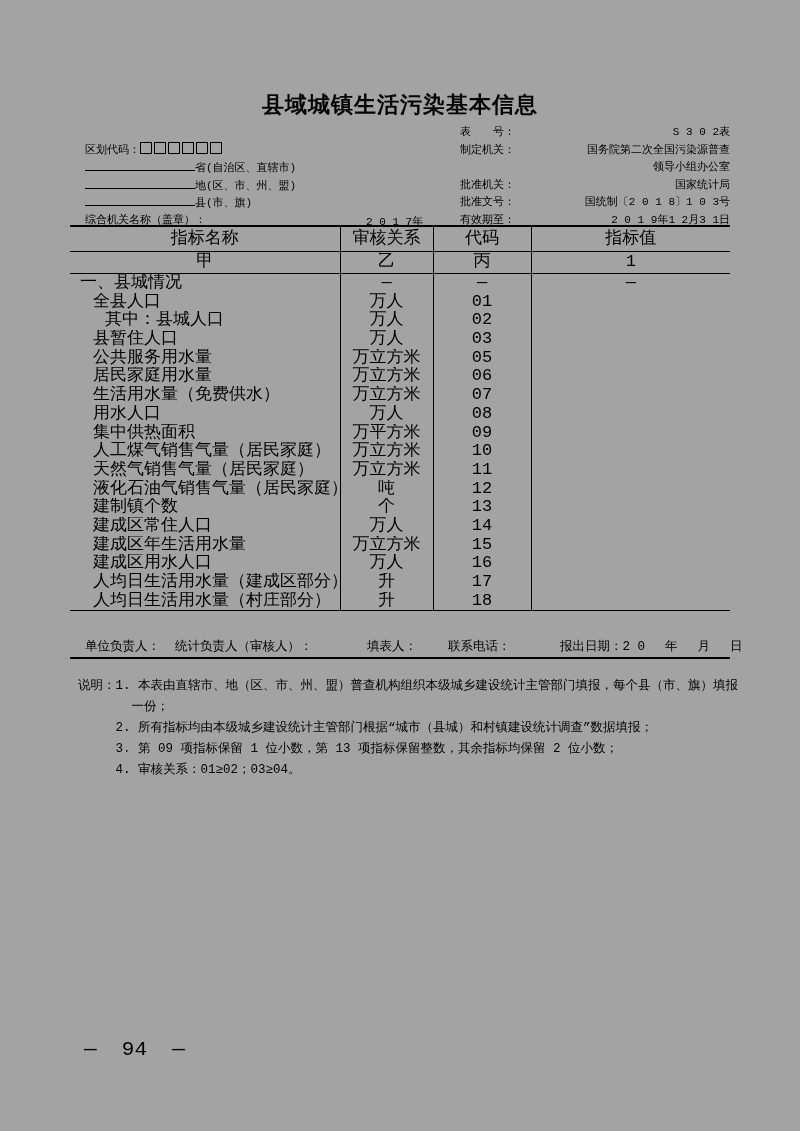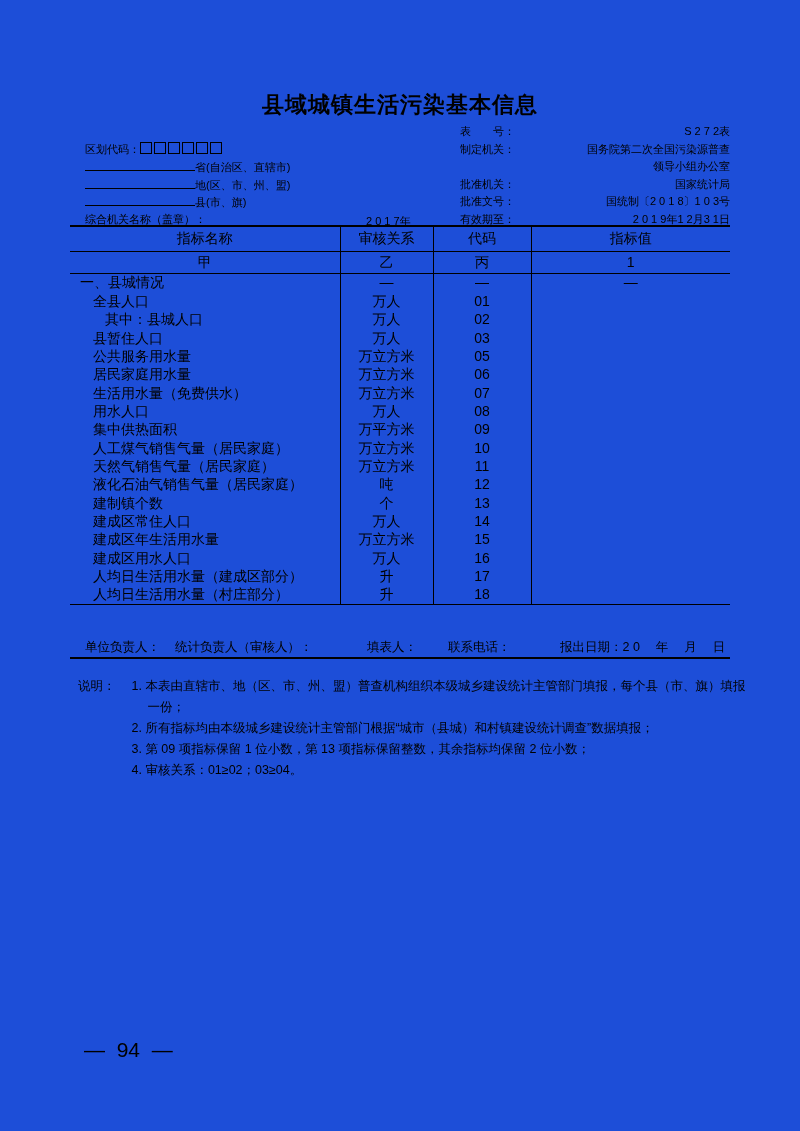--- a/index.html
+++ b/index.html
@@ -1,37 +1,37 @@
 <!DOCTYPE html>
 <html><head>
 <meta charset="utf-8">
 <style>
   html,body { margin:0; padding:0; background:#fff; }
   .page {
-    position:relative; width:800px; height:1131px; background:#1d4ed8;
-    font-family:Liberation Sans, sans-serif; color:#000; overflow:hidden;
+    position:relative; width:800px; height:1131px; background:#a3a3a3;
+    font-family:Liberation Mono, monospace; color:#000; overflow:hidden;
   }
   
   .form-title {
     position:absolute; top:90px; left:0; width:800px; text-align:center;
     font-size:22px; font-weight:bold; letter-spacing:1px;
   }
   
   .header-block { position:absolute; top:123px; left:70px; width:660px; font-size:11px; }
   .h-row { display:flex; align-items:center; height:17.5px; }
   .h-left { width:390px; box-sizing:border-box; padding-left:15px; position:relative; white-space:pre; }
   .h-label { width:75px; white-space:pre; }
   .h-value { flex:1; text-align:right; white-space:pre; }
   .blank-line { display:inline-block; width:110px; height:12px; border-bottom:1px solid #000; }
   .code-box { display:inline-block; width:10px; height:10px; border:1px solid #000; margin-right:2px; vertical-align:-1px; }
   .report-year { position:absolute; left:296px; top:2px; white-space:pre; }
   
   .form-table {
     position:absolute; top:225px; left:70px; width:660px;
-    border-collapse:collapse; table-layout:fixed; font-size:14px;
+    border-collapse:collapse; table-layout:fixed; font-size:17px;
     border-top:2.5px solid #000; border-bottom:1.5px solid #000;
   }
   .form-table td { padding:0; line-height:1.1; overflow:hidden; white-space:nowrap; }
   .form-table thead tr.cols td { height:24px; border-bottom:1px solid #000; text-align:center; }
   .form-table thead tr.sub td { height:21px; border-bottom:1.5px solid #000; text-align:center; }
   .form-table tbody td { height:18.35px; }
   .bv { border-right:1px solid #000; }
   .c-center { text-align:center; }
   .c-name { text-align:left; }
   .indent-0 { padding-left:10px !important; }
@@ -39,40 +39,40 @@
   .indent-2 { padding-left:35px !important; }
   
   .signature {
     position:absolute; top:637px; left:70px; width:660px; height:20px;
     border-bottom:2.5px solid #000; font-size:12.5px; line-height:20px;
   }
   .signature span { position:absolute; white-space:pre; }
   .sig-1 { left:15px; }  .sig-2 { left:105px; } .sig-3 { left:297px;text-align:right; }
   .sig-4 { left:378px; } .sig-5 { left:490px; }
   
-  .notes { position:absolute; top:676px; left:78px; width:655px; font-size:12.5px; line-height:21px; display:flex;gap:16px; }
+  .notes { position:absolute; top:676px; left:78px; width:655px; font-size:12.5px; line-height:21px; display:flex; }
   .notes-label { white-space:pre; flex:none; }
   .notes-items { flex:1; }
   .note-item { white-space:pre; }
   .note-cont { display:inline-block; padding-left:16px; }
   
   .page-num { position:absolute; top:1038px; left:84px; font-size:21px; white-space:pre; }
 </style>
 </head>
 <body>
 
 <div class="page">
 
   <div class="form-title">县域城镇生活污染基本信息</div>
 
   <div class="header-block">
     <div class="h-row">
       <div class="h-left"></div>
       <div class="h-label">表　　号：</div>
-      <div class="h-value">S 2 7 2表</div>
+      <div class="h-value">S 3 0 2表</div>
     </div>
     <div class="h-row">
       <div class="h-left"><span>区划代码：</span><span><span class="code-box"></span><span class="code-box"></span><span class="code-box"></span><span class="code-box"></span><span class="code-box"></span><span class="code-box"></span></span></div>
       <div class="h-label">制定机关：</div>
       <div class="h-value">国务院第二次全国污染源普查</div>
     </div>
     <div class="h-row">
       <div class="h-left"><span class="blank-line"></span><span>省(自治区、直辖市)</span></div>
       <div class="h-label"></div>
       <div class="h-value">领导小组办公室</div>

